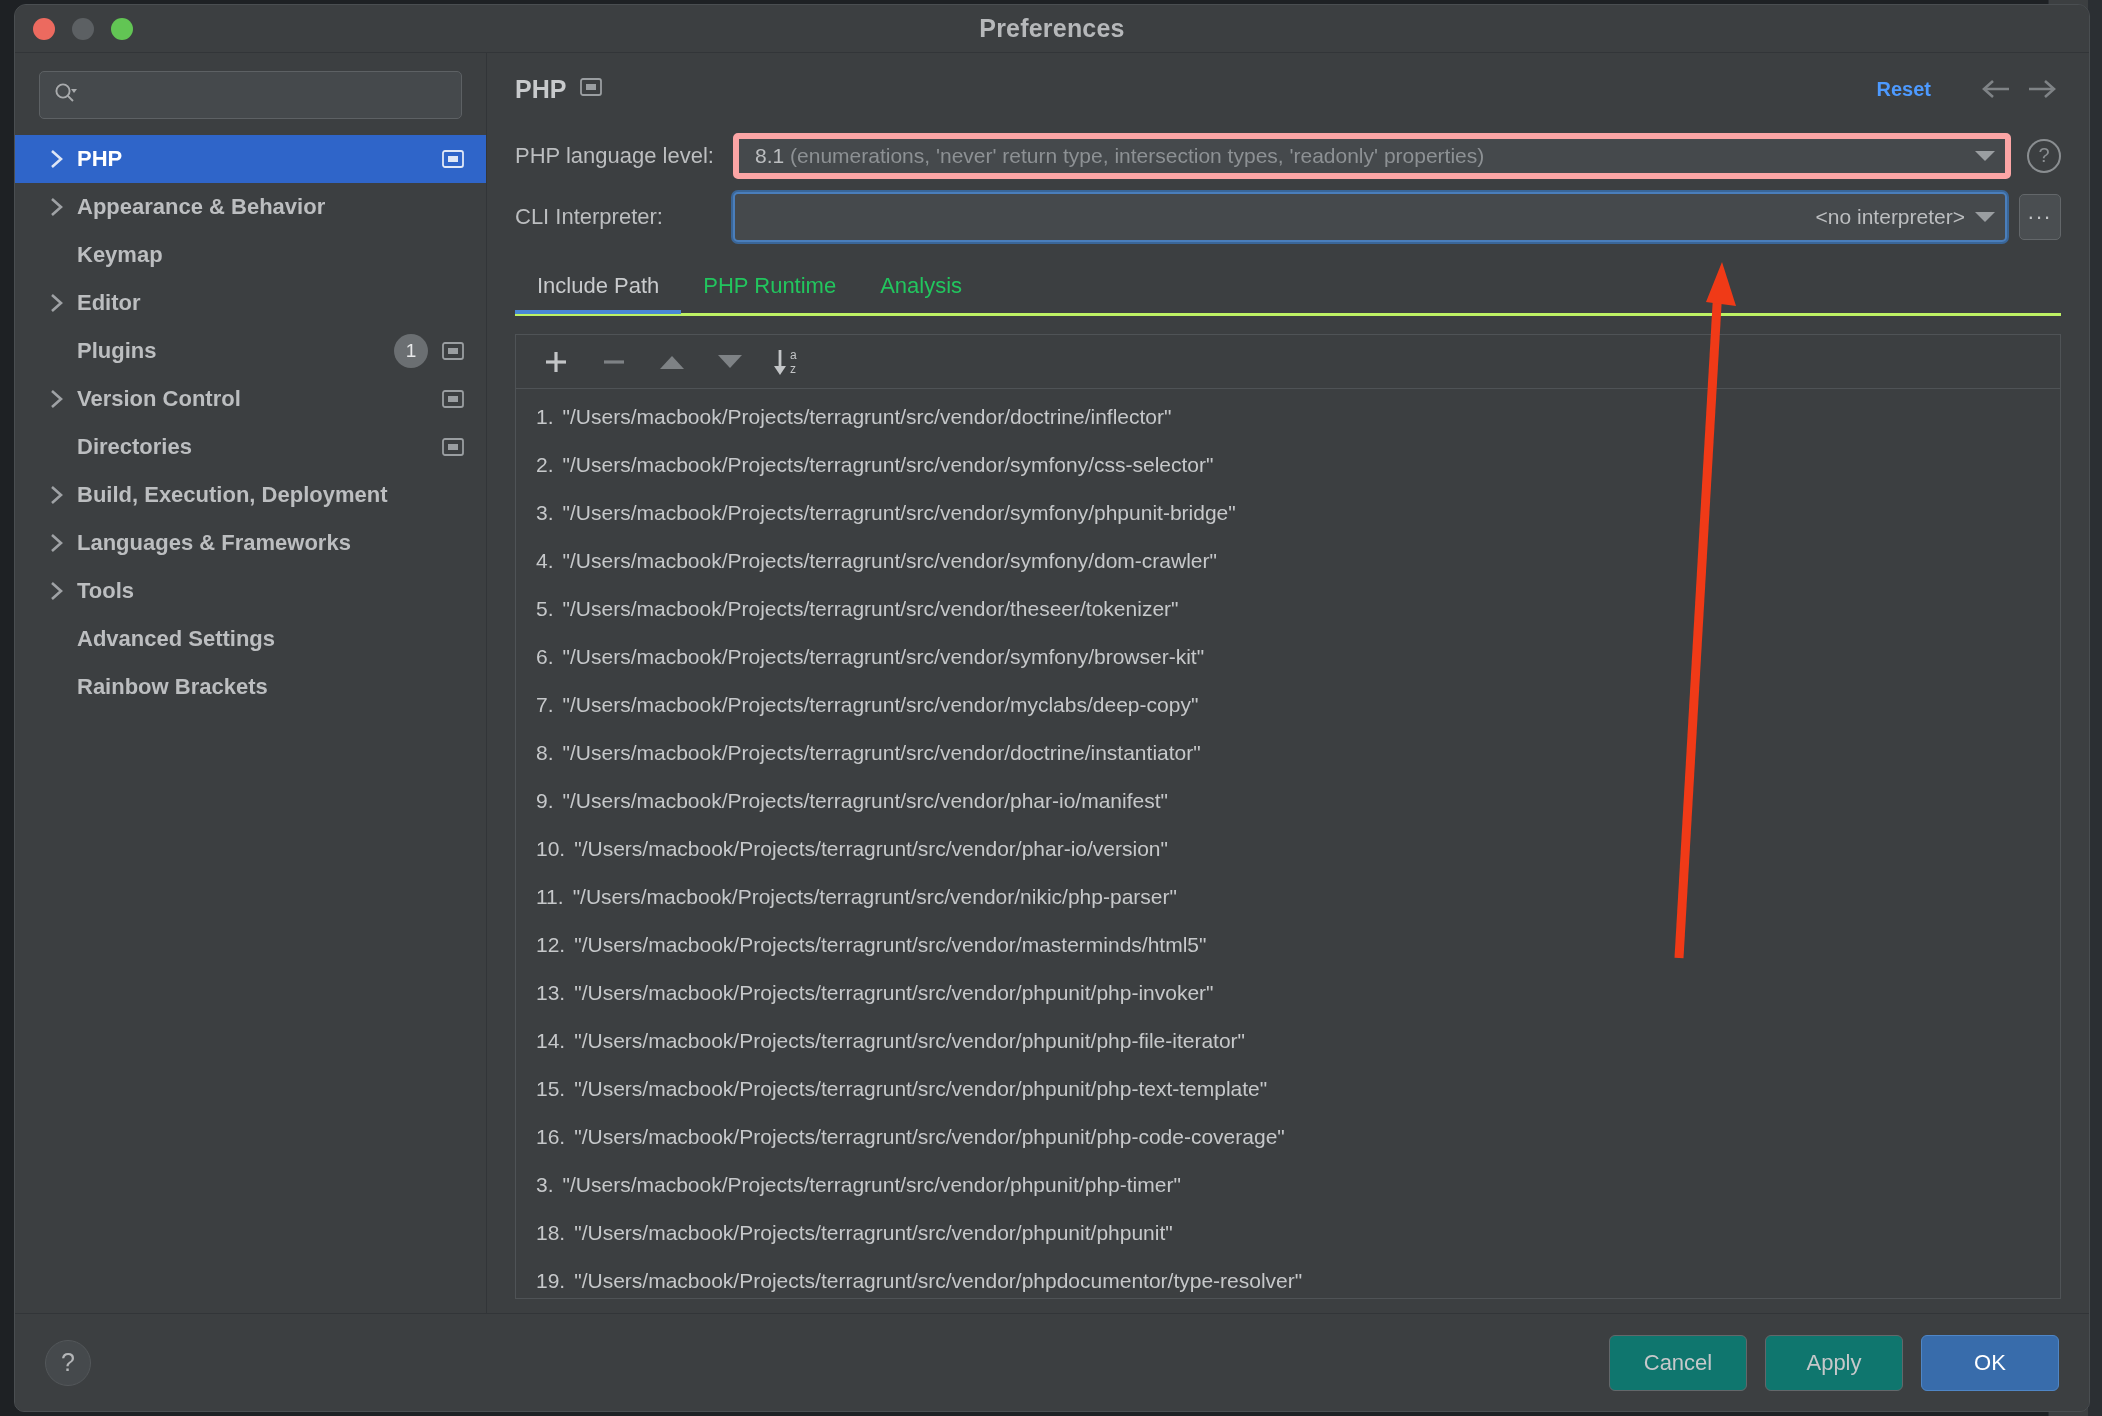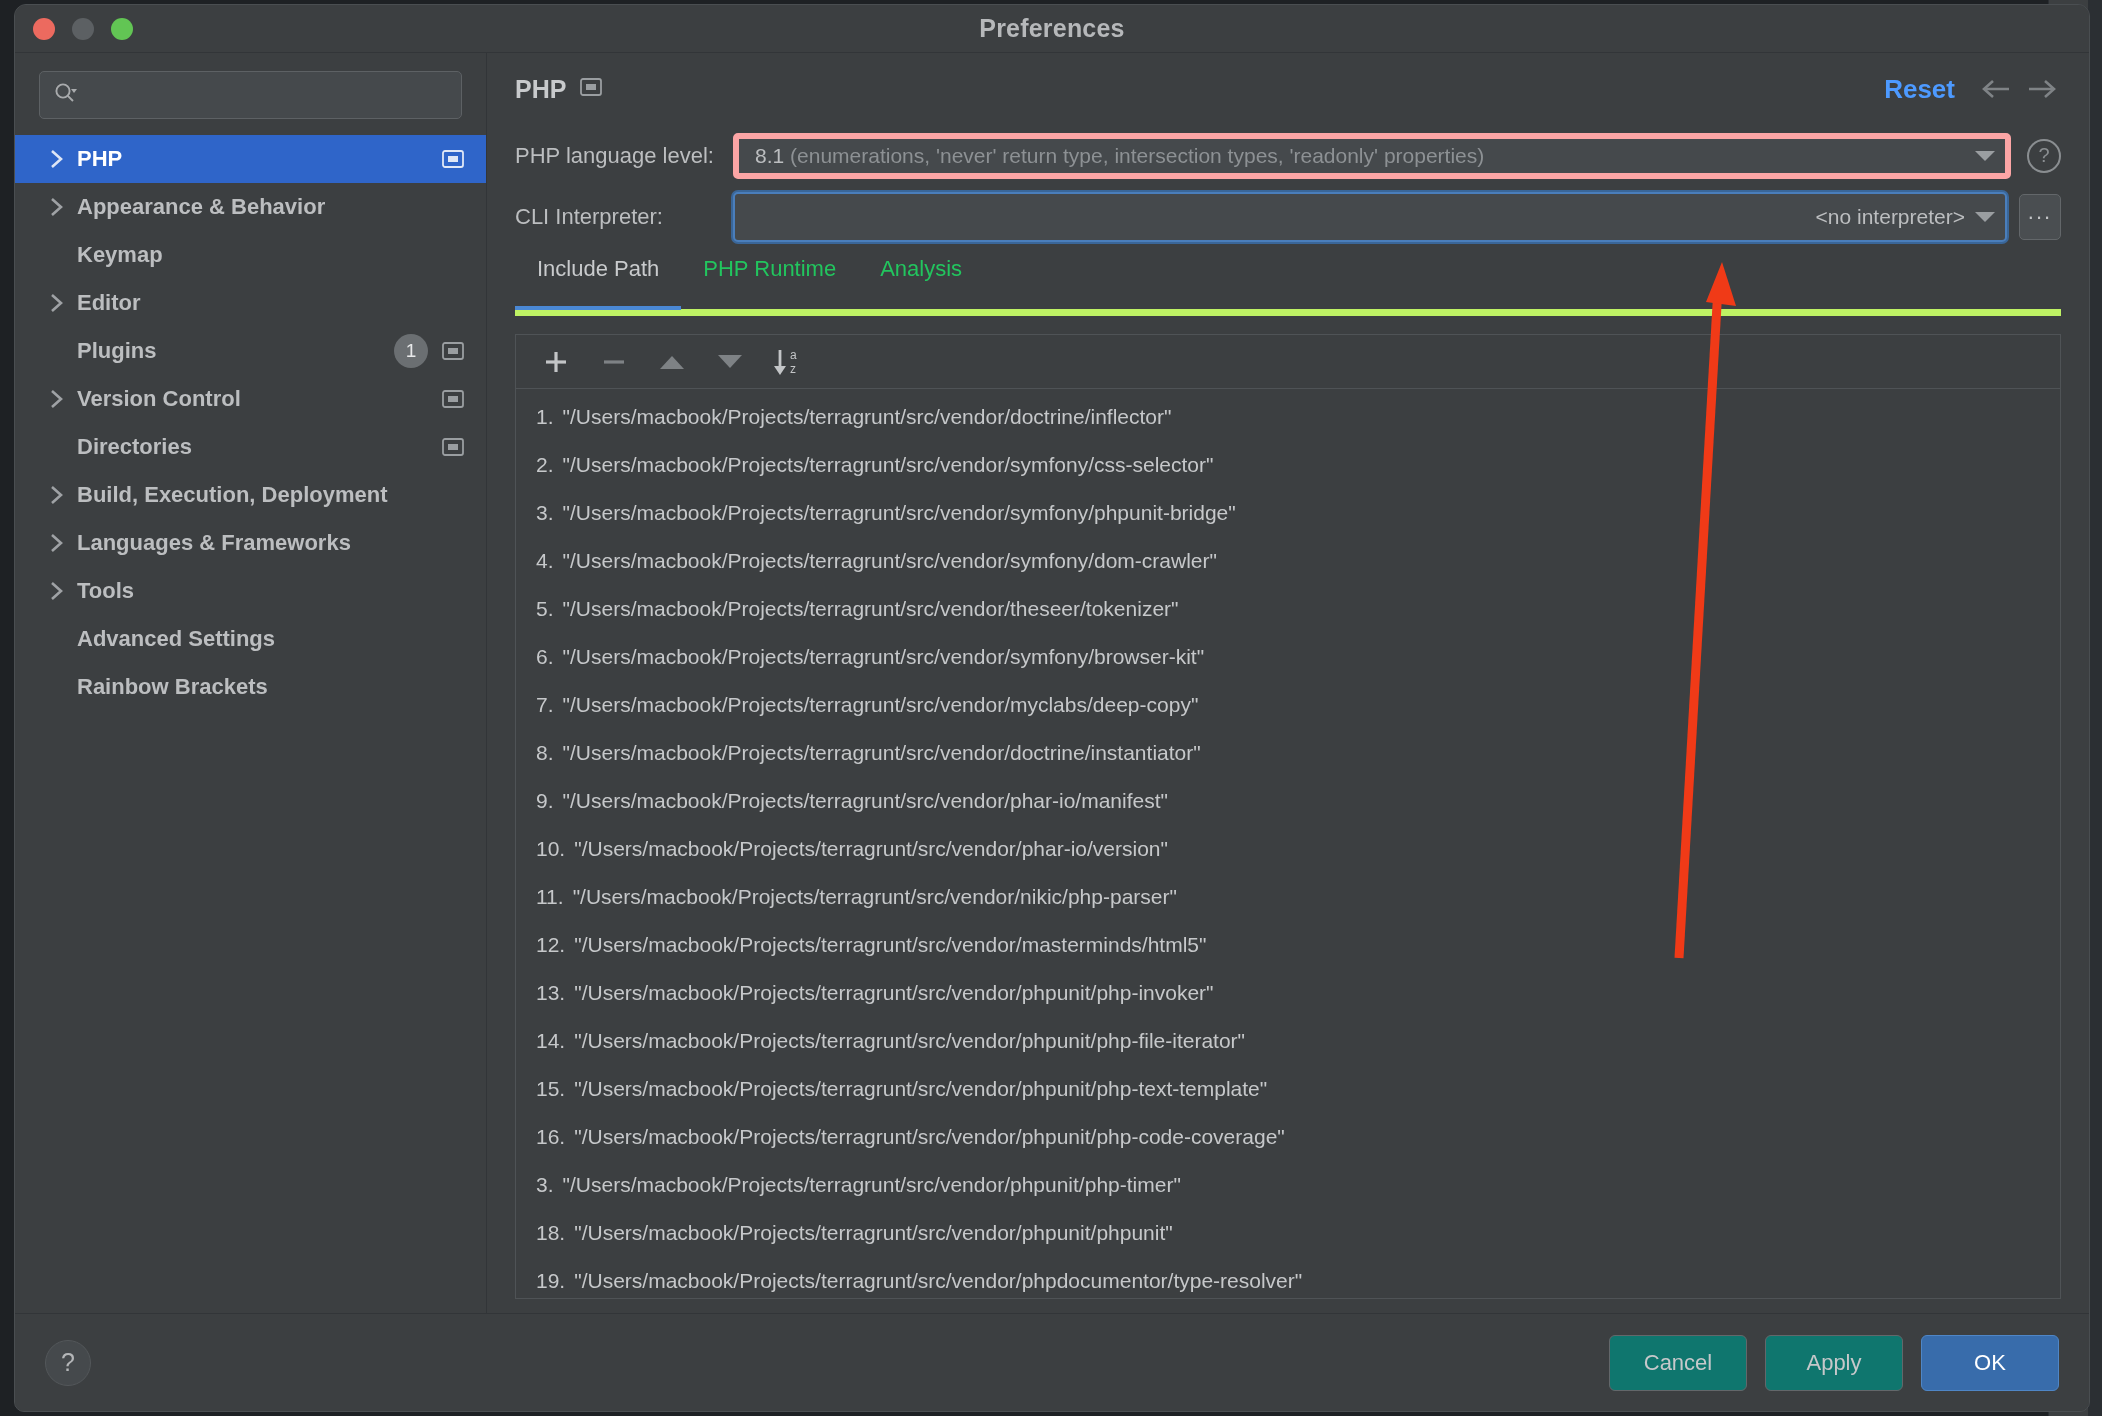--- a/index.html
+++ b/index.html
@@ -125,22 +125,22 @@
   #main-header {
     height: 72px; flex: 0 0 72px;
     display: flex; align-items: center;
   }
   #page-title {
     font-size: 25px; font-weight: bold; color: #c8cacc;
     margin-right: 14px;
   }
   #header-spacer { flex: 1 1 auto; }
   #reset-link {
-    color: #4d9aff; font-size: 26px; font-weight: bold;
-    margin-right: 18px; cursor: pointer;
+    color: #4d9aff; font-size: 20px; font-weight: bold;
+    margin-right: 42px; cursor: pointer;
   }
   .nav-arrow {
     width: 40px; height: 40px; margin-left: 4px;
     display: flex; align-items: center; justify-content: center;
     color: #7f8386;
   }
 
   .form-row { display: flex; align-items: center; height: 62px; }
   .form-label {
     width: 218px; flex: 0 0 218px;
@@ -178,23 +178,23 @@
   #ellipsis-btn {
     width: 42px; height: 46px; margin-left: 12px; flex: 0 0 42px;
     background: #4a4e51; border: 1px solid #63676a; border-radius: 5px;
     display: flex; align-items: center; justify-content: center;
     color: #c2c4c6; font-size: 22px; letter-spacing: 2px;
     padding-bottom: 10px;
   }
 
   
   #tabs {
-    display: flex; 
+    display: flex; align-items: flex-end;
     height: 60px; flex: 0 0 60px;
-    border-bottom: 7px solid #bef264;
+    border-bottom: 3px solid #bef264;
     margin-top: 8px;
   }
   .tab {
     font-size: 22px; color: #22c55e;
     padding: 0 22px 14px 22px;
     position: relative;
   }
   .tab.active { color: #c9cbcd; }
   .tab.active::after {
     content: ""; position: absolute;

